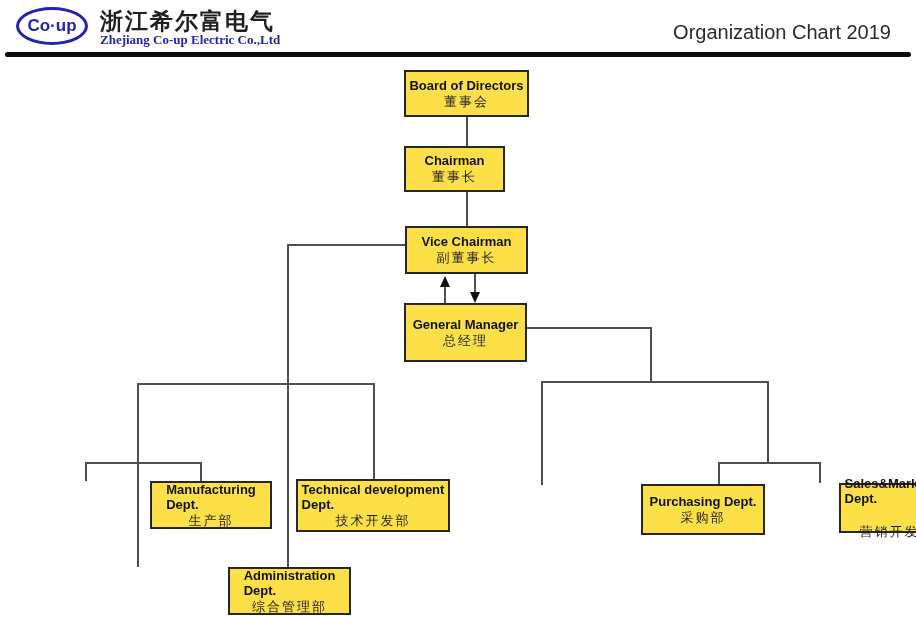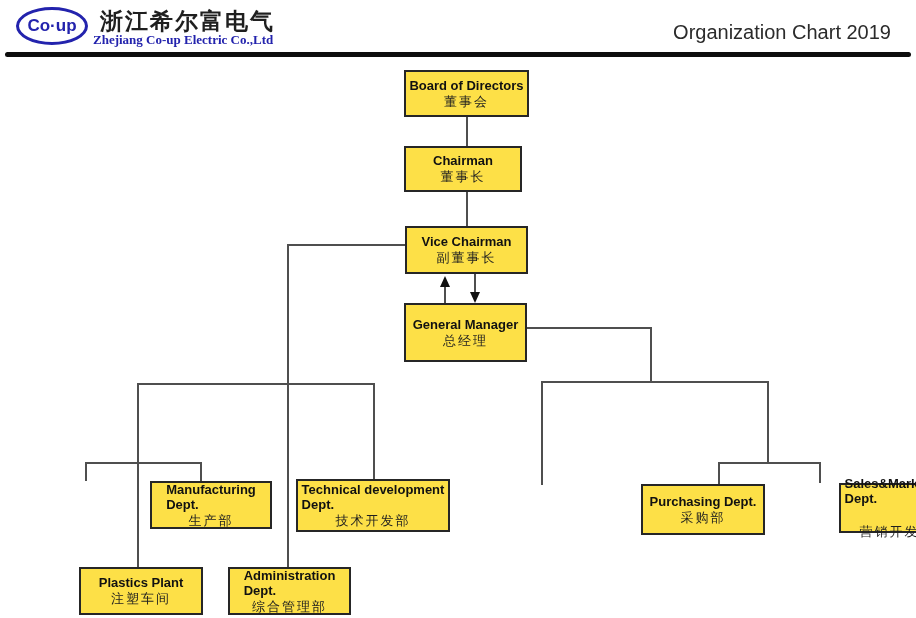--- a/index.html
+++ b/index.html
@@ -6,33 +6,33 @@
   #page{position:relative;width:916px;height:618px;background:#fff;overflow:hidden;
         font-family:"Liberation Sans","DejaVu Sans",sans-serif;}
 
   
   .logo-oval{position:absolute;left:16px;top:7px;width:66px;height:32px;
              border:3px solid #2323ad;border-radius:50%;
              display:flex;align-items:center;justify-content:center;}
   .logo-oval span{color:#2323ad;font-weight:bold;font-size:17px;letter-spacing:0;}
   .company-cn{position:absolute;left:100px;top:6px;font-size:23px;font-weight:bold;
               color:#1f1f1f;letter-spacing:2px;white-space:nowrap;}
-  .company-en{position:absolute;left:93px;top:32px;font-size:13px;font-weight:bold;
+  .company-en{position:absolute;left:100px;top:32px;font-size:13px;font-weight:bold;
               color:#2323ad;font-family:"Liberation Serif","DejaVu Serif",serif;white-space:nowrap;}
   .page-title{position:absolute;right:25px;top:21px;font-size:20px;color:#2b2b2b;white-space:nowrap;}
   .divider{position:absolute;left:5px;top:52px;width:906px;height:5px;background:#0d0d0d;border-radius:3px;}
 
   
   .node{position:absolute;border:2px solid #262626;background:#fde047;box-sizing:border-box;
         display:flex;flex-direction:column;align-items:center;justify-content:center;text-align:left;}
   .node .en{font-size:13px;font-weight:bold;color:#111;line-height:15px;white-space:pre-line;}
   .node .cn{font-size:13px;color:#1f1f1f;line-height:17px;letter-spacing:2px;white-space:nowrap;}
 
   .n-board{left:404px;top:70px;width:125px;height:47px;}
-  .n-chairman{left:404px;top:146px;width:118px;height:46px;}
+  .n-chairman{left:404px;top:146px;width:101px;height:46px;}
   .n-vice{left:405px;top:226px;width:123px;height:48px;}
   .n-gm{left:404px;top:303px;width:123px;height:59px;}
   .n-quality{left:2px;top:480px;width:121px;height:49px;}
   .n-manufacturing{left:150px;top:481px;width:122px;height:48px;}
   .n-technical{left:296px;top:479px;width:154px;height:53px;}
   .n-finance{left:478px;top:485px;width:134px;height:51px;}
   .n-purchasing{left:641px;top:484px;width:124px;height:51px;}
   .n-sales{left:839px;top:483px;width:116px;height:50px;gap:17px;}
   .n-plastics{left:79px;top:567px;width:124px;height:48px;}
   .n-admin{left:228px;top:567px;width:123px;height:48px;}
@@ -111,23 +111,19 @@
   </div>
   <div class="node n-purchasing">
     <div class="en">Purchasing Dept.</div>
     <div class="cn">采购部</div>
   </div>
   <div class="node n-sales">
     <div class="en">Sales&amp;Marketing
 Dept.</div>
     <div class="cn">营销开发部</div>
   </div>
-  <div class="node n-plastics">
-    <div class="en">Plastics Plant</div>
-    <div class="cn">注塑车间</div>
-  </div>
   <div class="node n-admin">
     <div class="en">Administration
 Dept.</div>
     <div class="cn">综合管理部</div>
   </div>
 
 </div>
 
 </body></html>

